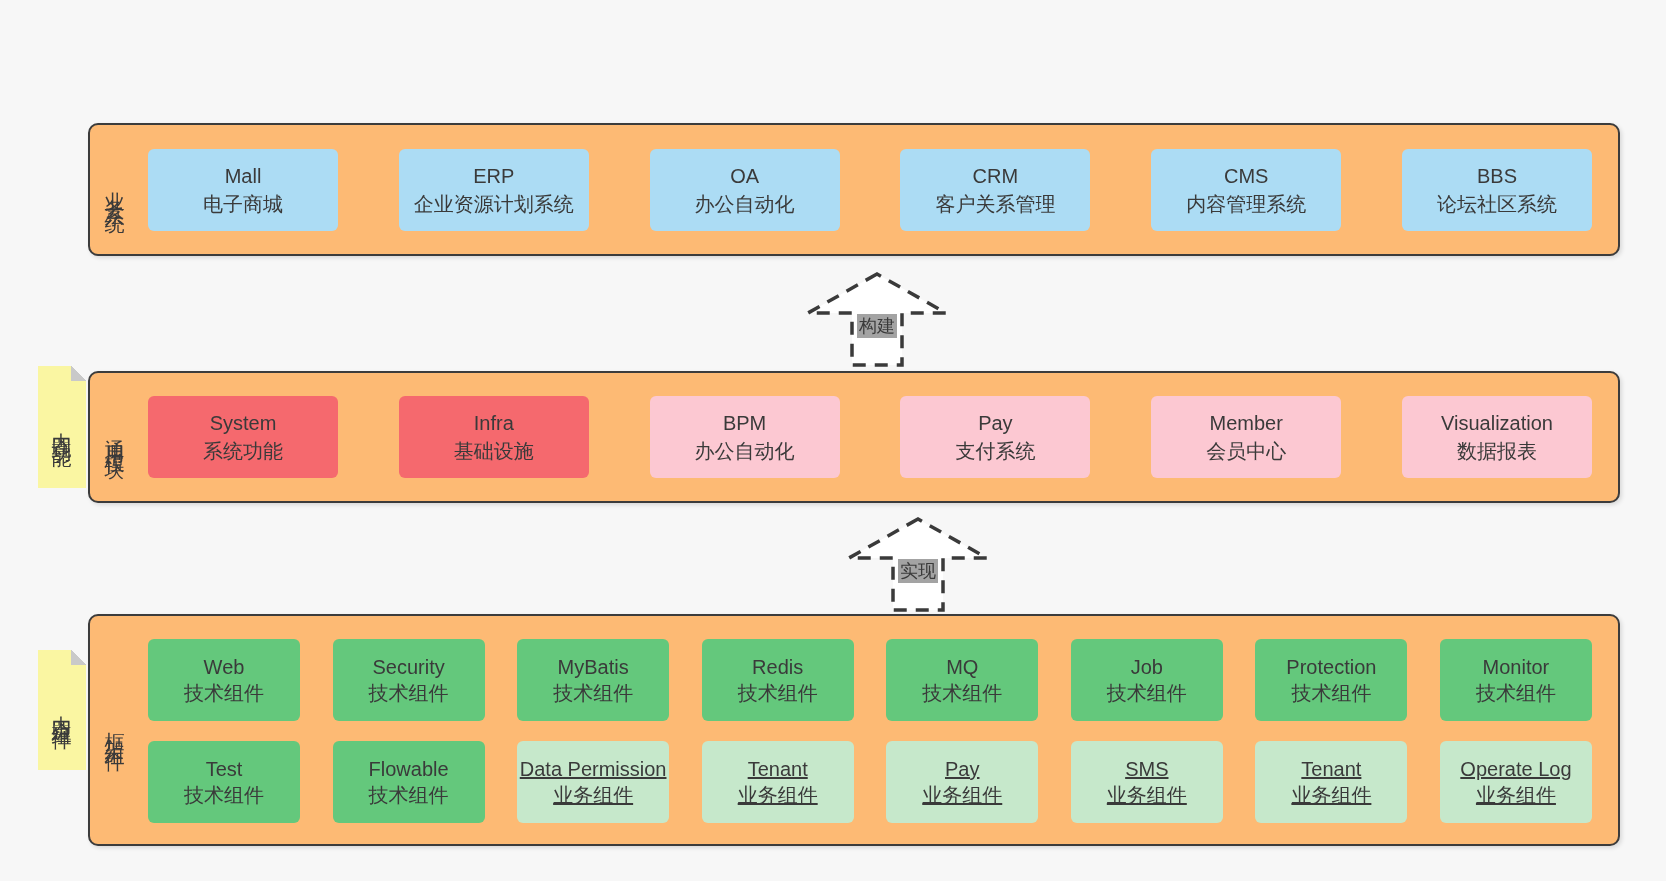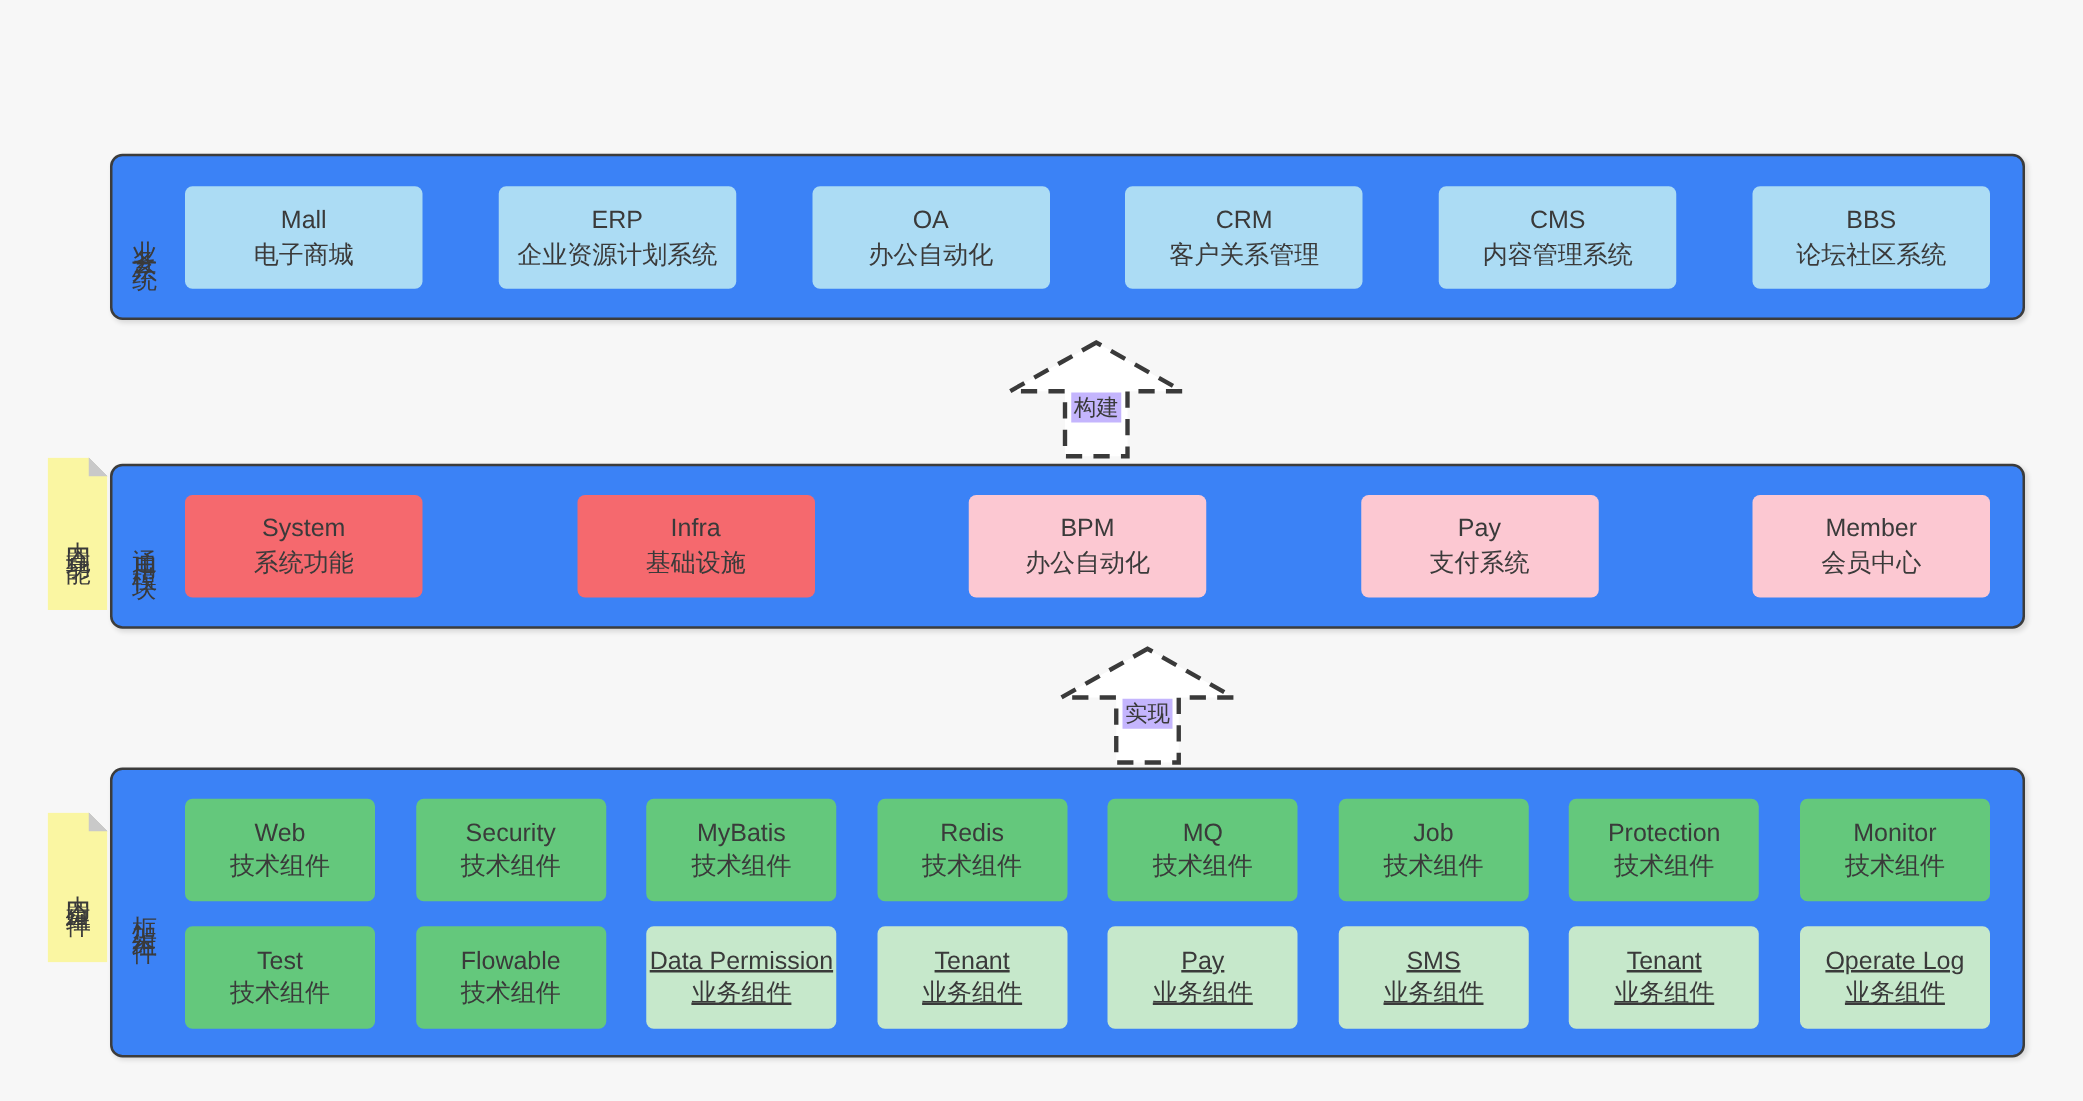--- a/index.html
+++ b/index.html
@@ -6,21 +6,21 @@
   html,body { width:1666px; height:881px; }
   body {
     position:relative;
     overflow:hidden;
     background:#f7f7f7;
     font-family:"Liberation Sans","DejaVu Sans",sans-serif;
     color:#3a3a3a;
   }
   .band {
     position:absolute; left:88px; width:1532px;
-    background:#3b82f6;
+    background:#fdba74;
     border:2px solid #3c3c3c;
     border-radius:10px;
     box-shadow:2px 2px 4px rgba(0,0,0,0.12);
   }
   #band-business  { top:123px; height:133px; }
   #band-modules   { top:371px; height:132px;padding-left:31px; }
   #band-components{ top:614px; height:232px; }
 
   .band-label {
     position:absolute; left:12px; top:50%;
@@ -69,21 +69,21 @@
     writing-mode:vertical-rl; text-orientation:upright;
     font-size:20px; letter-spacing:5px; line-height:22px;
   }
 
   .arrow { position:absolute; width:150px; height:97px; }
   #arrow-build     { left:802px; top:271px; }
   #arrow-implement { left:843px; top:516px; }
   .arrow svg { display:block; }
   .arrow-label {
     position:absolute; left:50%; top:43px; transform:translateX(-50%);
-    background:#c4b5fd; font-size:18px; padding:0 2px; white-space:nowrap;
+    background:#a3a3a3; font-size:18px; padding:0 2px; white-space:nowrap;
   }
 </style>
 </head>
 <body>
 
 <div class="band" id="band-business">
   <div class="band-label">业务系统</div>
   <div class="box-row">
     <div class="box wide blue">
       <div>Mall</div>
@@ -140,20 +140,24 @@
       <div>办公自动化</div>
     </div>
     <div class="box wide pink">
       <div>Pay</div>
       <div>支付系统</div>
     </div>
     <div class="box wide pink">
       <div>Member</div>
       <div>会员中心</div>
     </div>
+    <div class="box wide pink">
+      <div>Visualization</div>
+      <div>数据报表</div>
+    </div>
   </div>
 </div>
 
 <div class="arrow" id="arrow-implement">
   <svg width="150" height="97" viewBox="0 0 150 97">
     <polygon points="75,3 6,42 50,42 50,94 100,94 100,42 144,42" fill="#ffffff" stroke="#3a3a3a" stroke-width="3.5" stroke-dasharray="13 9"></polygon>
   </svg>
   <span class="arrow-label">实现</span>
 </div>
 

